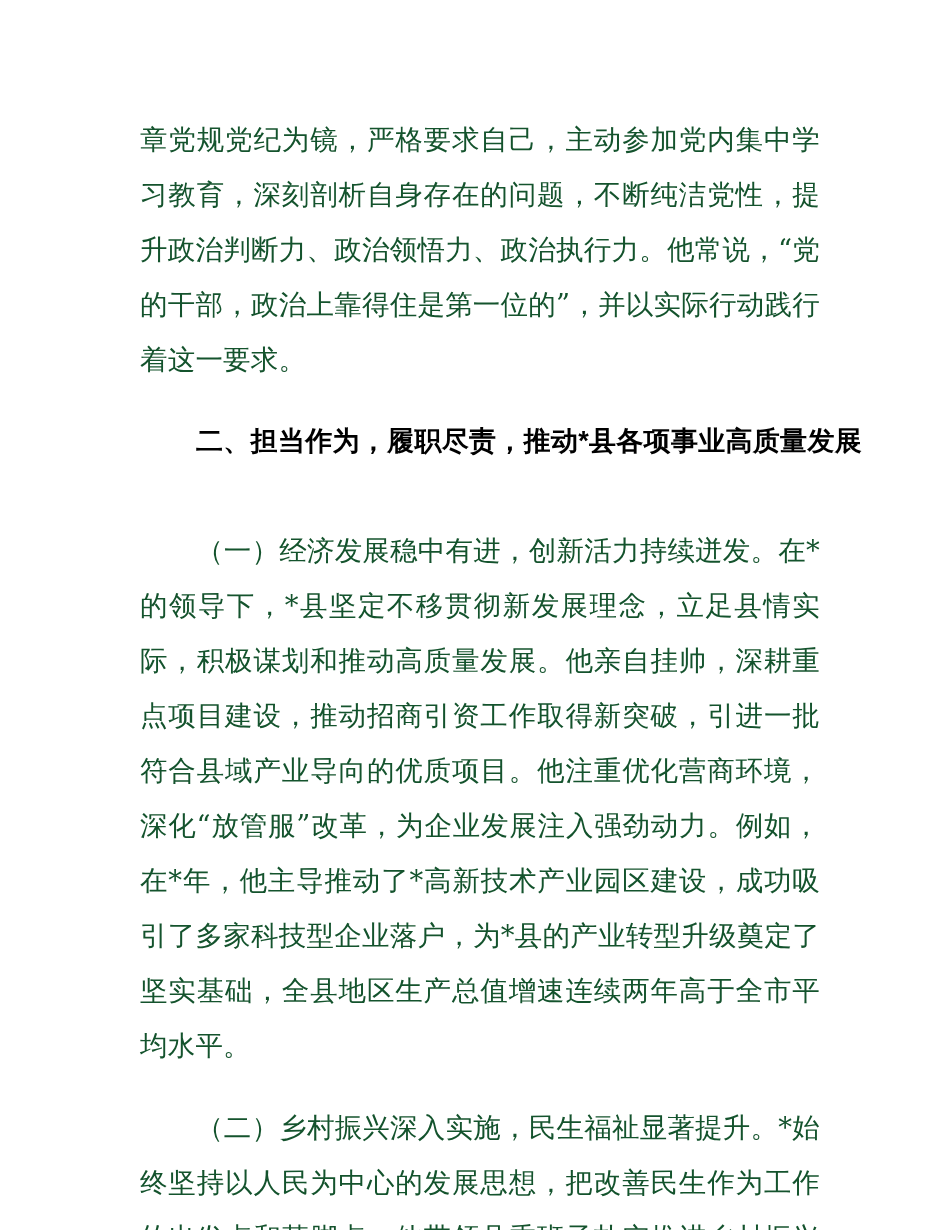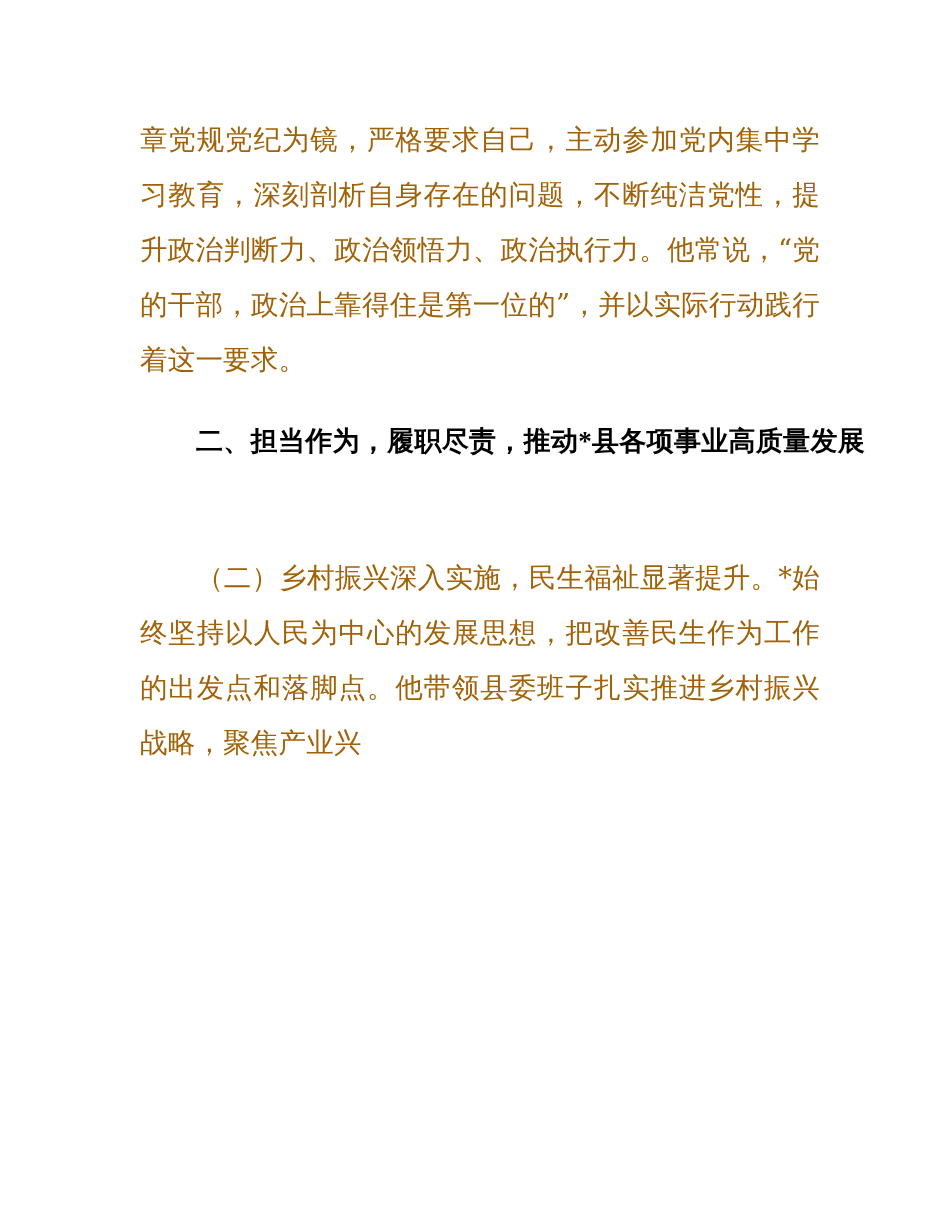--- a/index.html
+++ b/index.html
@@ -25,37 +25,37 @@
 
   .doc-body {
     width: 680px;
   }
 
   
   .para {
     font-family: "DejaVu Serif", "Liberation Serif", serif;
     font-size: 27.5px;
     line-height: 55px;
-    color: #a16207;
+    color: #14532d;
     text-align: justify;
     text-justify: inter-character;
     text-align-last: left;
     letter-spacing: 0.2px;
     margin: 0;
     font-weight: 400;
     -webkit-font-smoothing: antialiased;
   }
 
   .para.indent {
     text-indent: 56px;
   }
 
   
   .heading {
-    font-family: Liberation Serif, serif;
+    font-family: Liberation Sans, sans-serif;
     font-size: 27px;
     line-height: 55px;
     font-weight: 700;
     color: #000000;
     text-indent: 56px;
     letter-spacing: 0.3px;
     margin: 0;
     text-align: center;
     white-space: nowrap;
   }
@@ -73,19 +73,20 @@
 
     <div class="spacer-half"></div>
 
     <h2 class="heading">二、担当作为，履职尽责，推动*县各项事业高质量发展</h2>
 
     <div class="spacer-half"></div>
 
 
     <div class="spacer-half"></div>
 
+    <p class="para indent">（一）经济发展稳中有进，创新活力持续迸发。在*的领导下，*县坚定不移贯彻新发展理念，立足县情实际，积极谋划和推动高质量发展。他亲自挂帅，深耕重点项目建设，推动招商引资工作取得新突破，引进一批符合县域产业导向的优质项目。他注重优化营商环境，深化“放管服”改革，为企业发展注入强劲动力。例如，在*年，他主导推动了*高新技术产业园区建设，成功吸引了多家科技型企业落户，为*县的产业转型升级奠定了坚实基础，全县地区生产总值增速连续两年高于全市平均水平。</p>
 
     <div class="spacer-half"></div>
 
     <p class="para indent">（二）乡村振兴深入实施，民生福祉显著提升。*始终坚持以人民为中心的发展思想，把改善民生作为工作的出发点和落脚点。他带领县委班子扎实推进乡村振兴战略，聚焦产业兴</p>
 
   </div>
 </div>
 
 </body></html>

